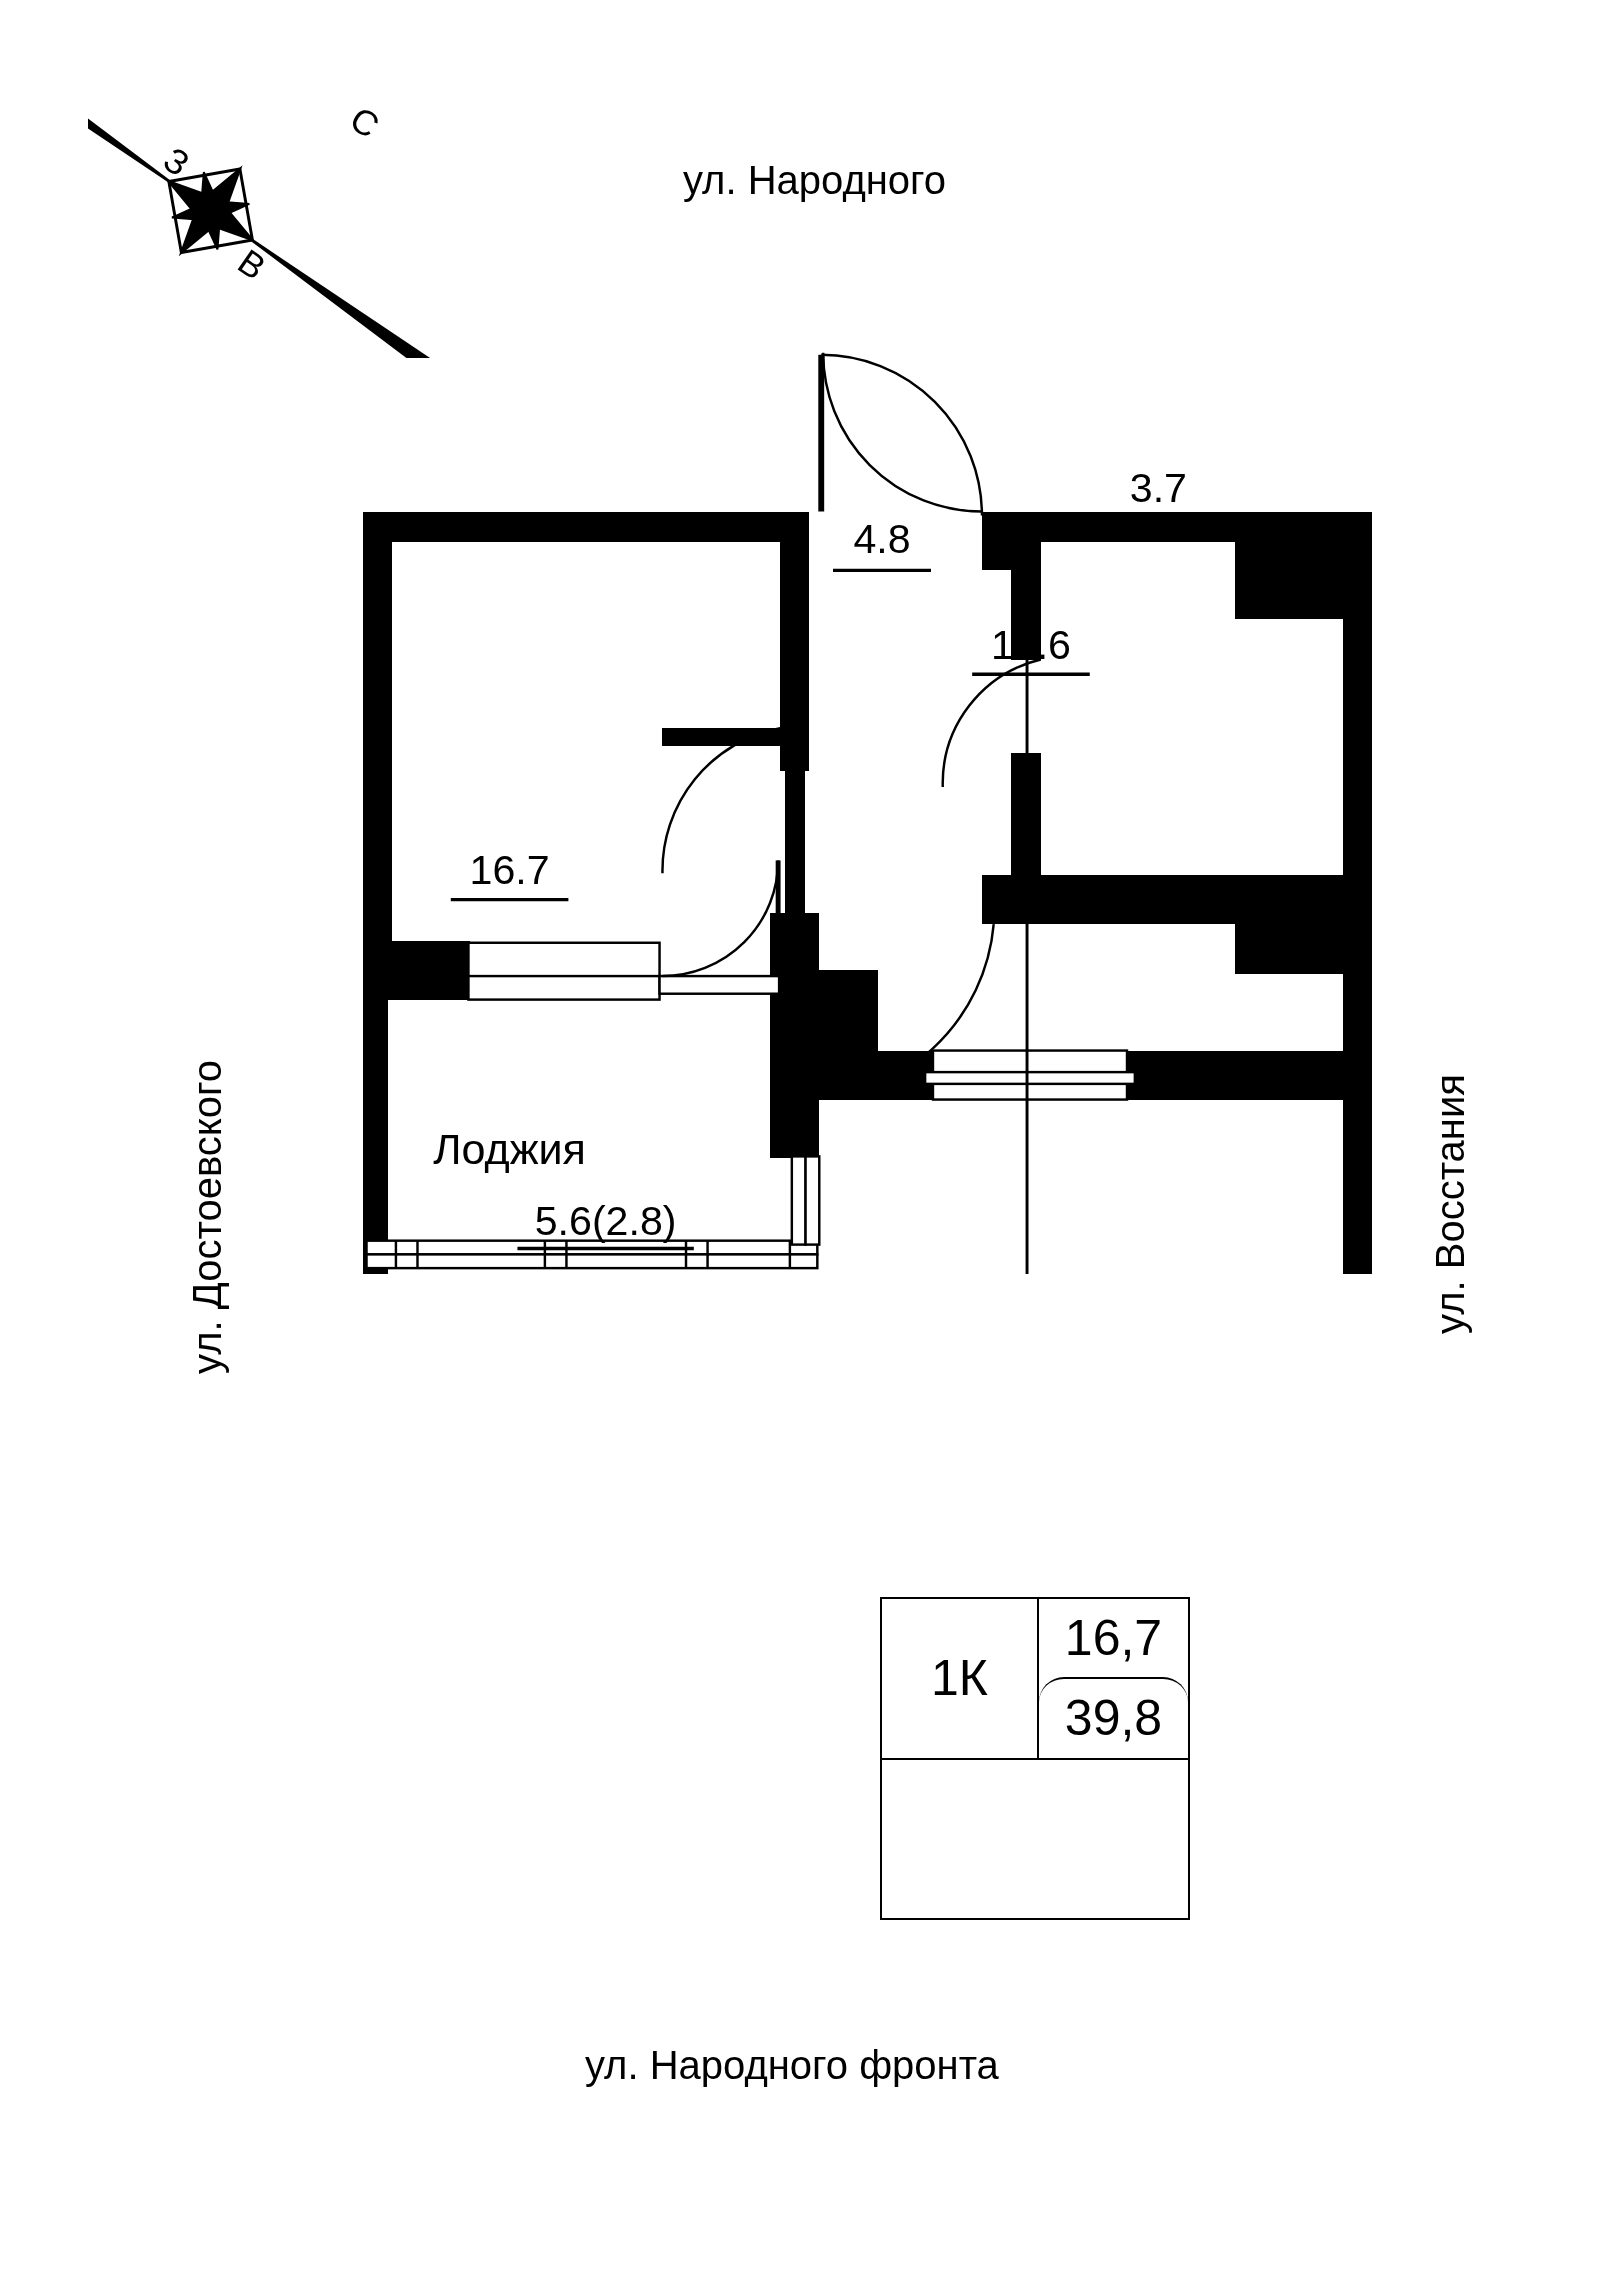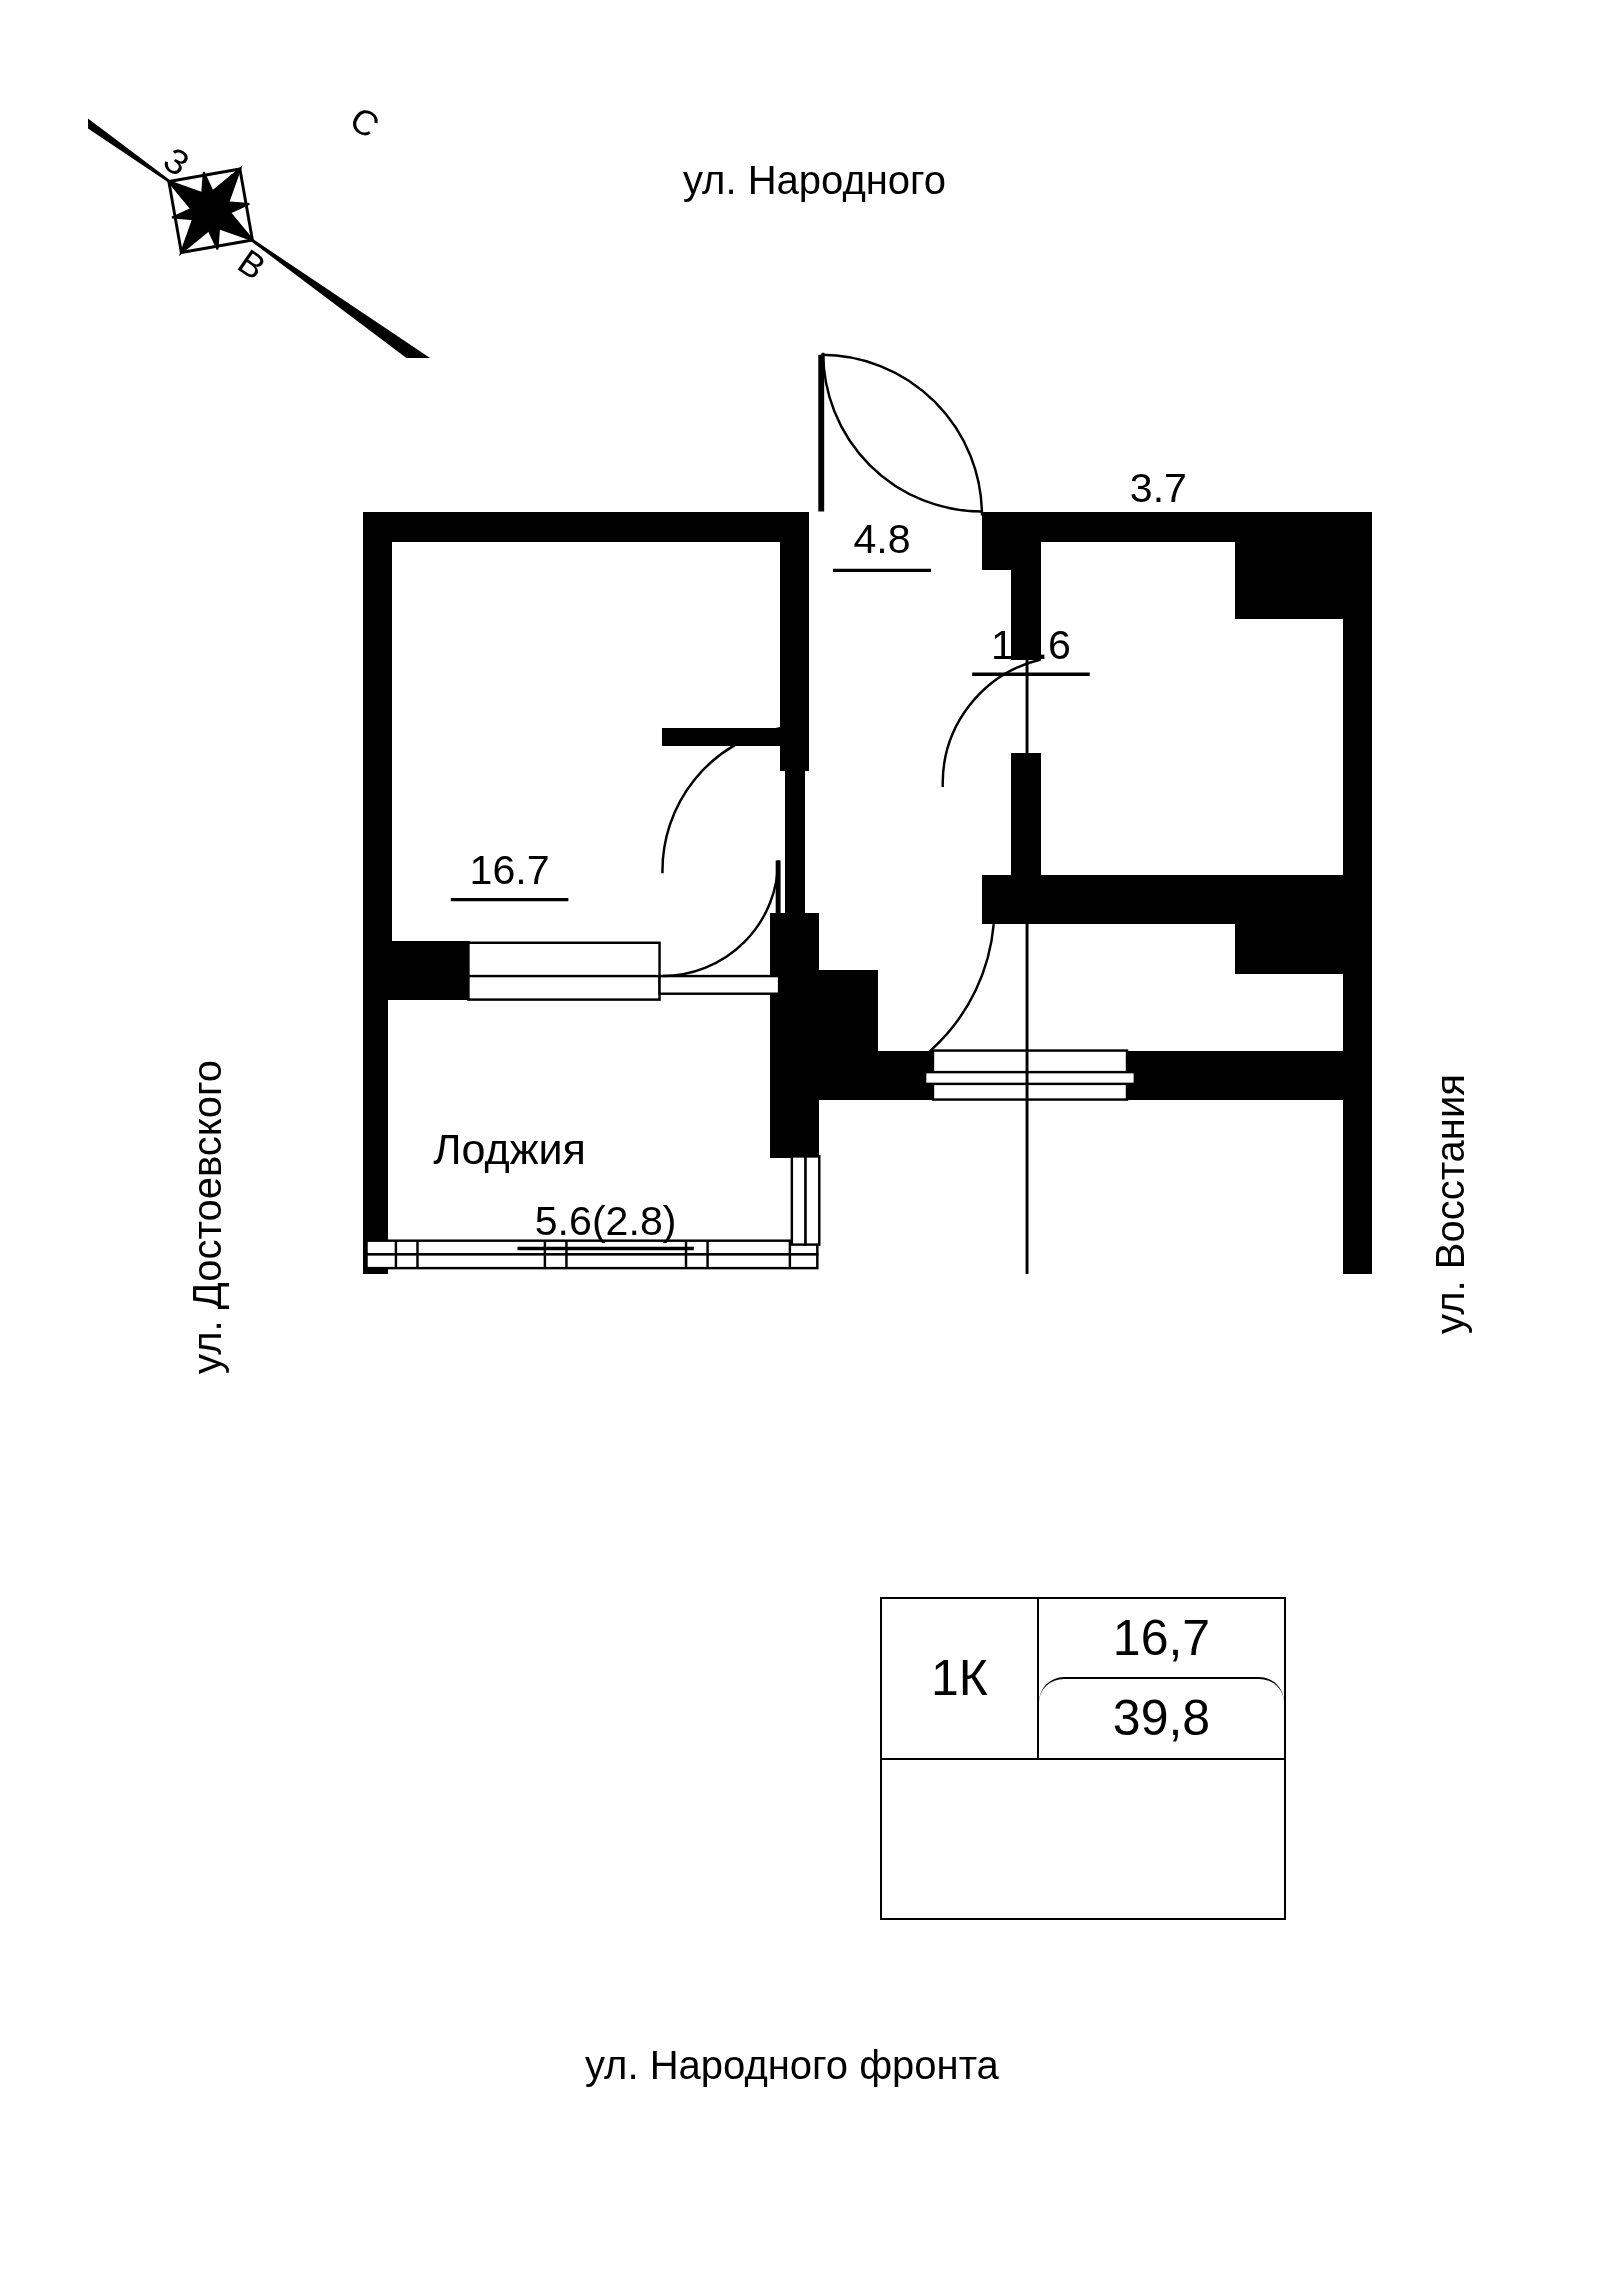--- a/index.html
+++ b/index.html
@@ -58,21 +58,21 @@
     position: absolute;
     left: 0px;
     top: 294px;
     width: 1372px;
     height: 980px;
   }
   #infotable {
     position: absolute;
     left: 880px;
     top: 1597px;
-    width: 406px;
+    width: 310px;
     height: 323px;
     border: 2.9px solid #000;
     box-sizing: border-box;
     display: flex;
     flex-direction: column;
   }
   .tbl-row {
     flex: 1 1 50%;
     display: flex;
     min-height: 0;

